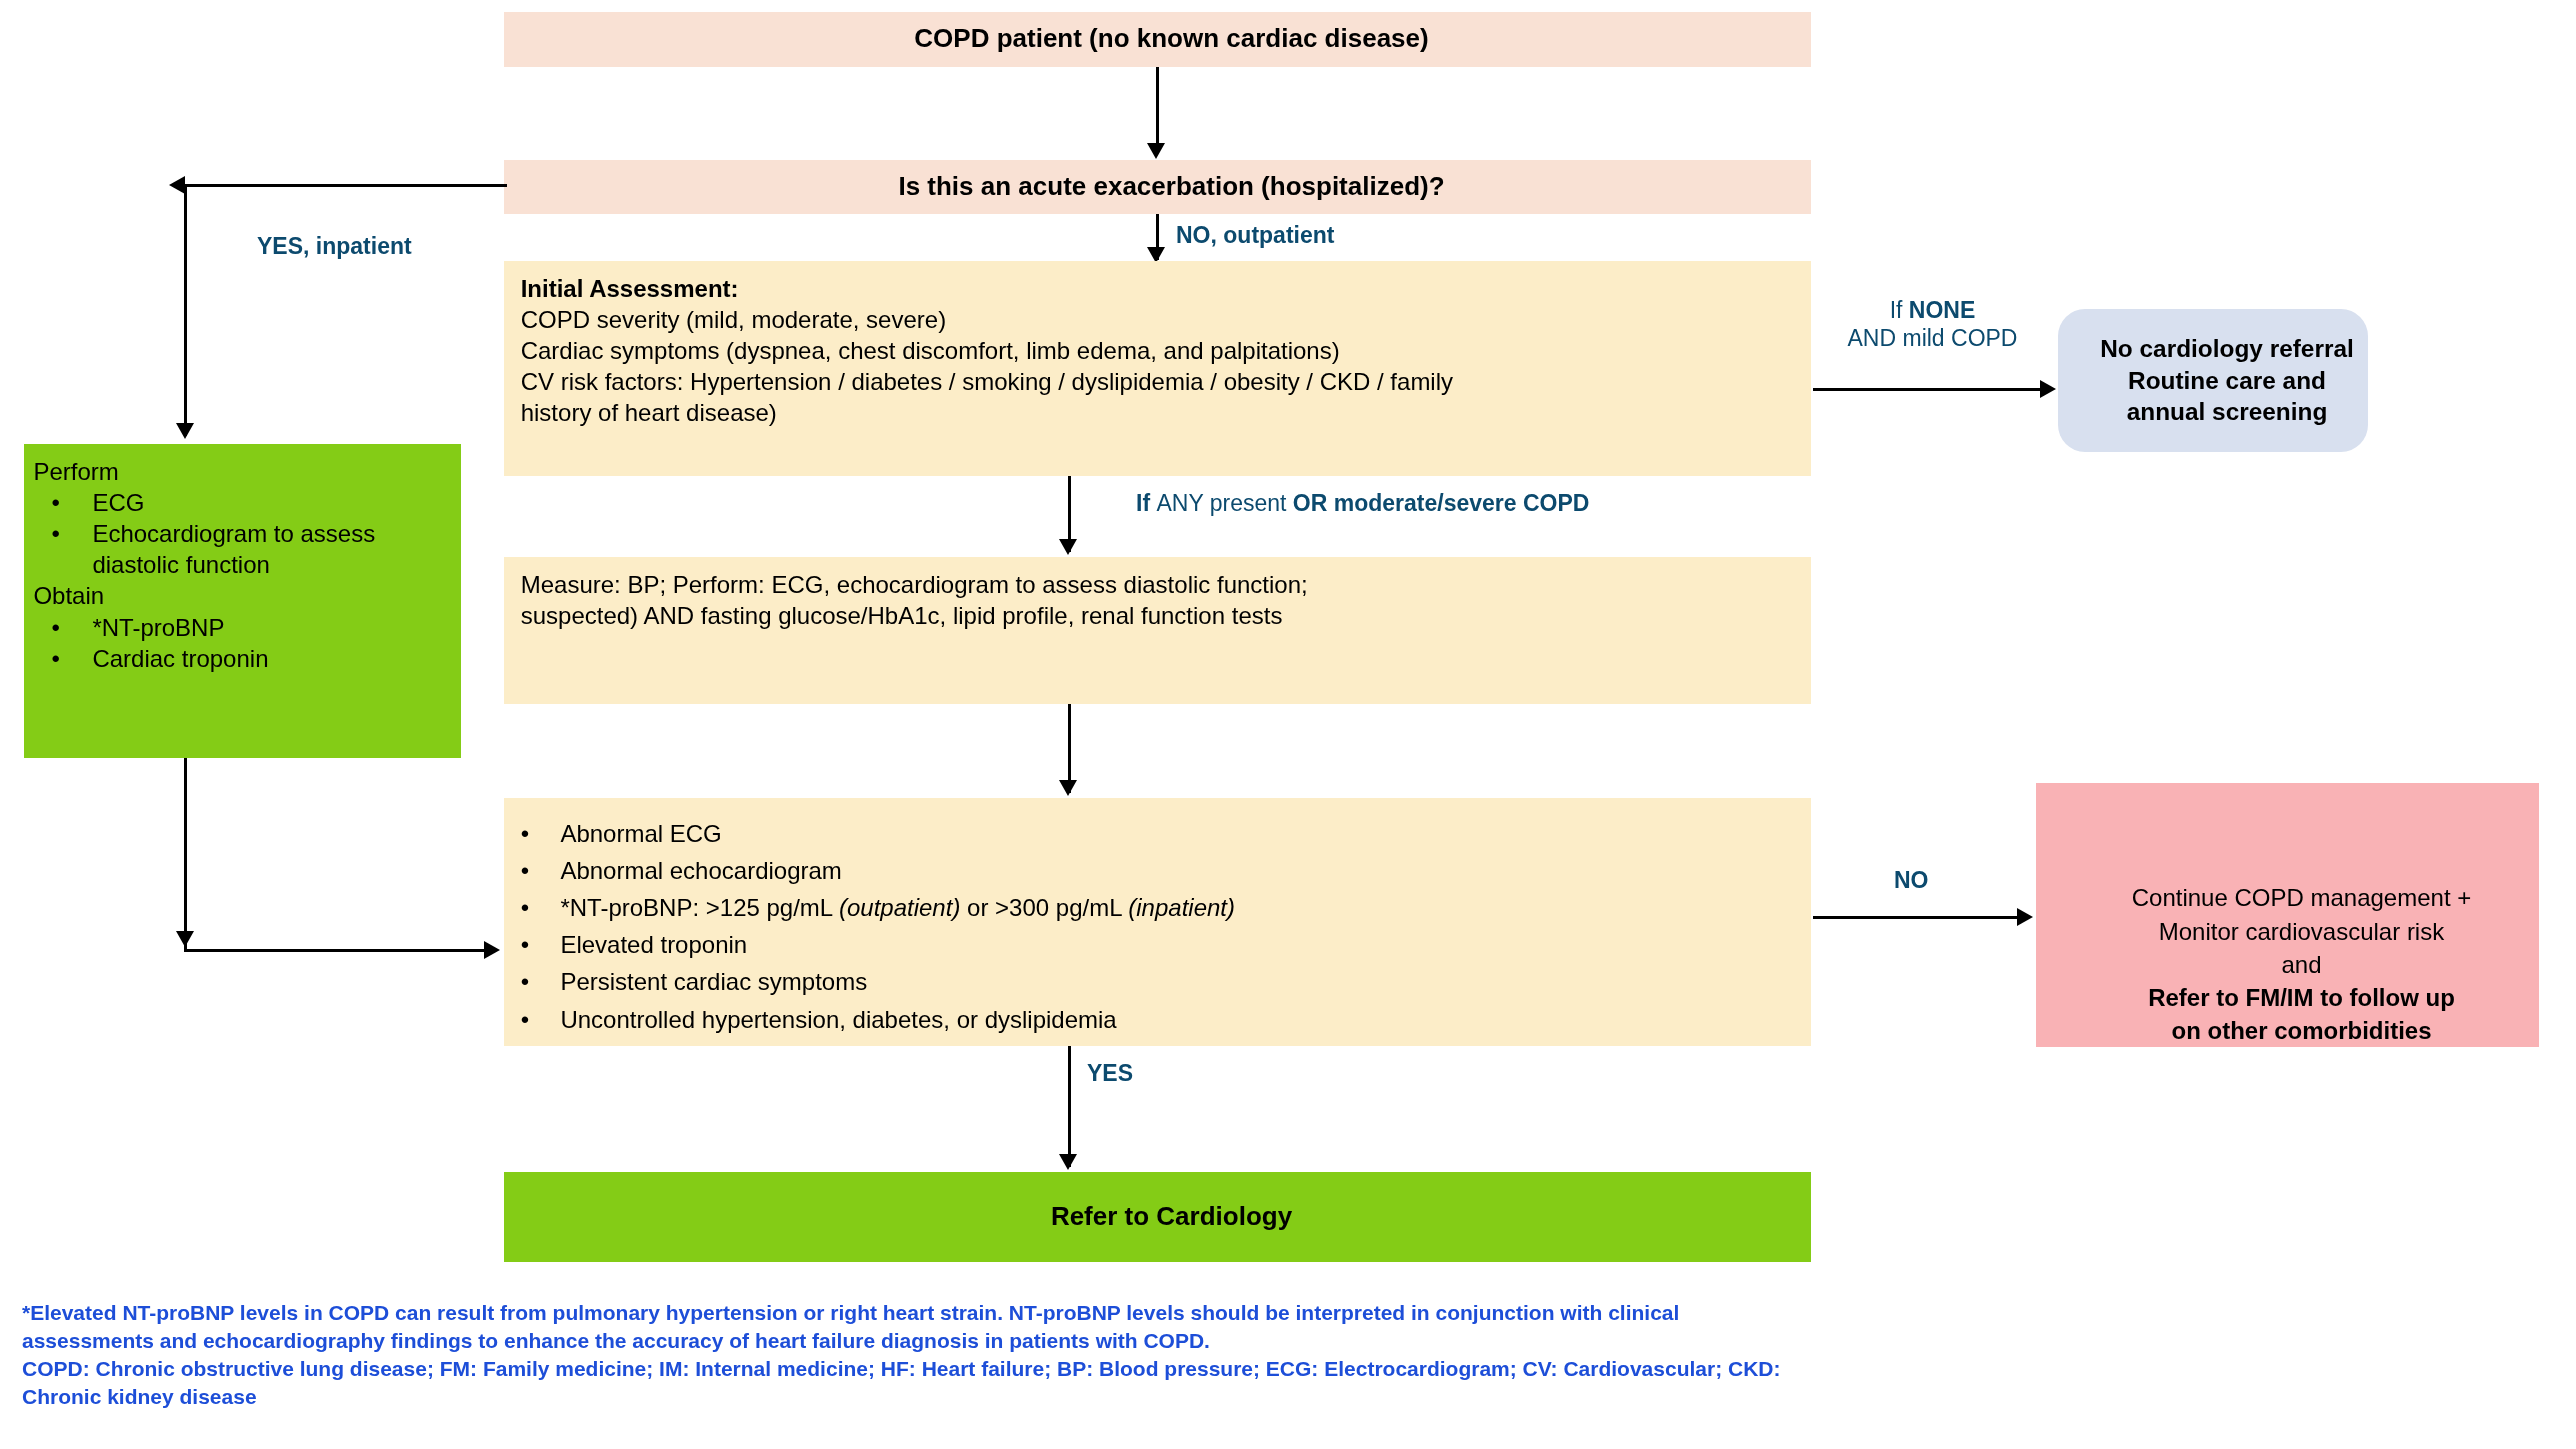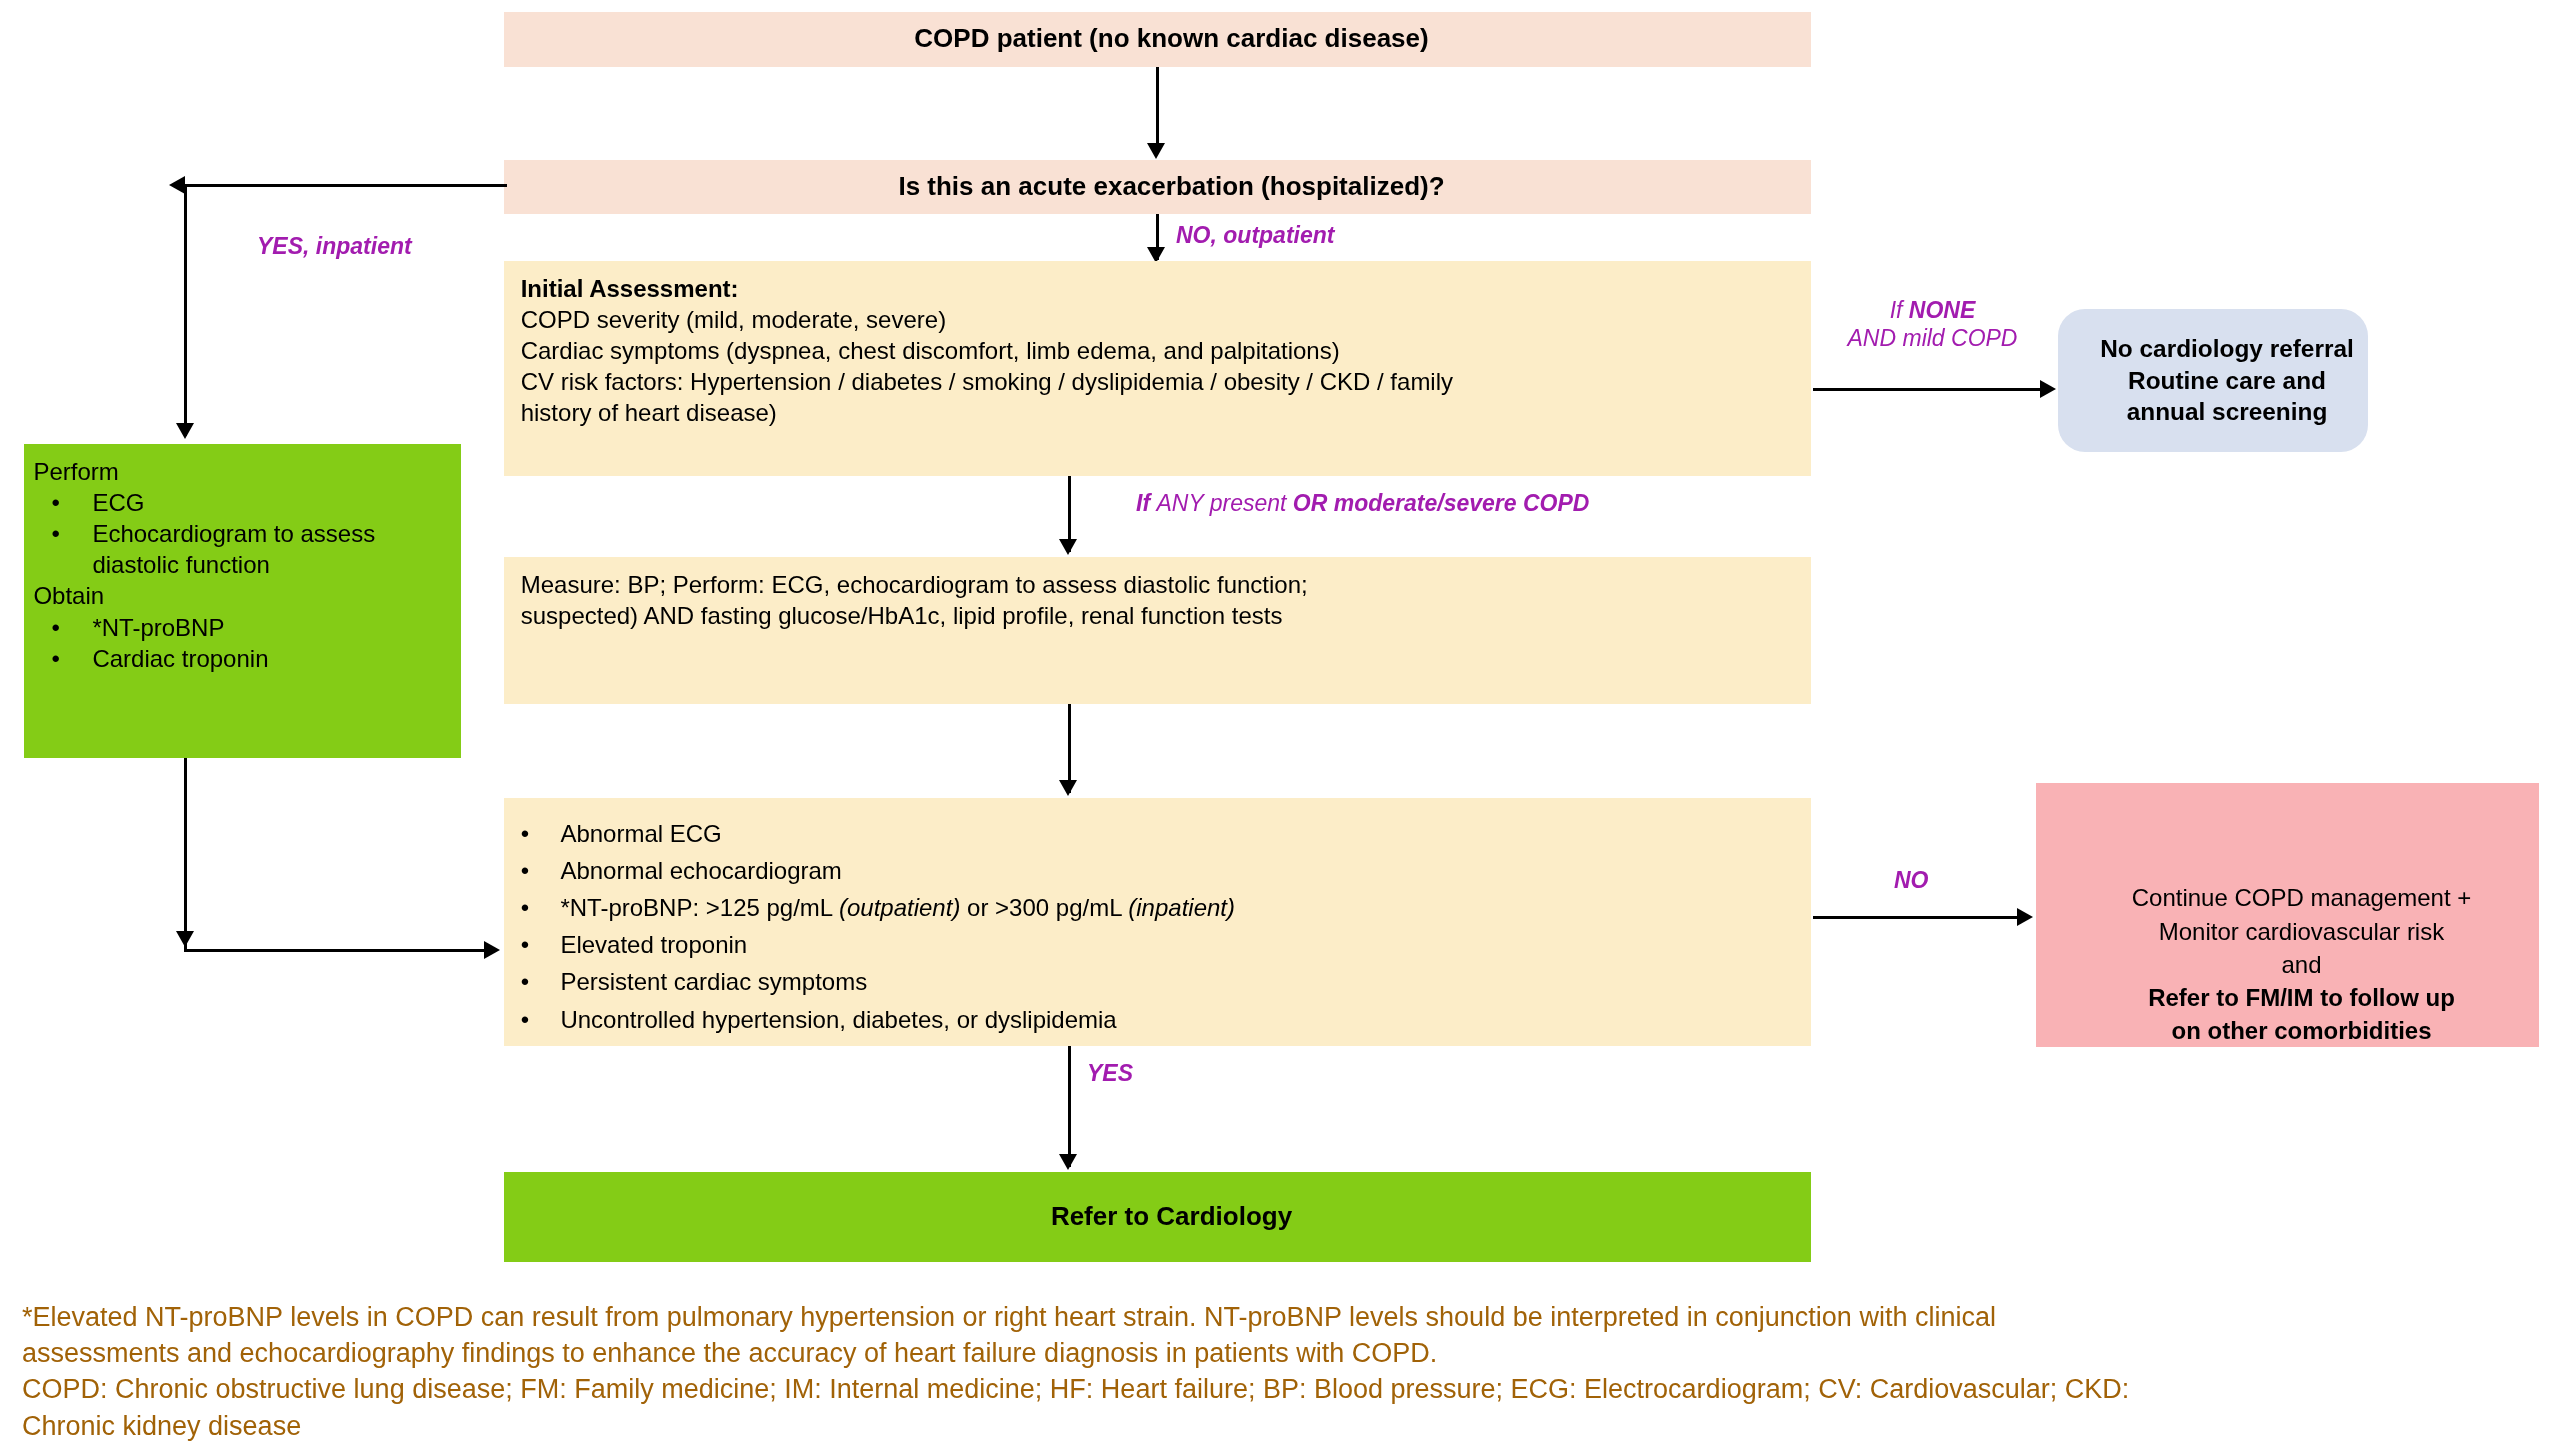--- a/index.html
+++ b/index.html
@@ -59,32 +59,31 @@
   .arrow-left{
     position:absolute;width:0;height:0;
     border-top:9.6px solid transparent;
     border-bottom:9.6px solid transparent;
     border-right:16.7px solid #000;
   }
   .elabel{
     position:absolute;
     font-size:23px;
     line-height:1.22;
-    color:#a21caf;
+    color:#0c4a6e;
     white-space:nowrap;
-    font-style:italic;
   }
   .elabel.c{text-align:center;}
 
   .footnote{
     position:absolute;
-    font-size:27px;
+    font-size:21px;
     line-height:1.34;
-    font-weight:normal;
-    color:#a16207;
+    font-weight:bold;
+    color:#1d4ed8;
   }
 </style>
 </head>
 <body>
 
 <div id="canvas">
 
   <div class="box peach ctr b" style="left:504px;top:11.6px;width:1307px;height:55px;font-size:26px;">
     <span>COPD patient (no known cardiac disease)</span>
   </div>

